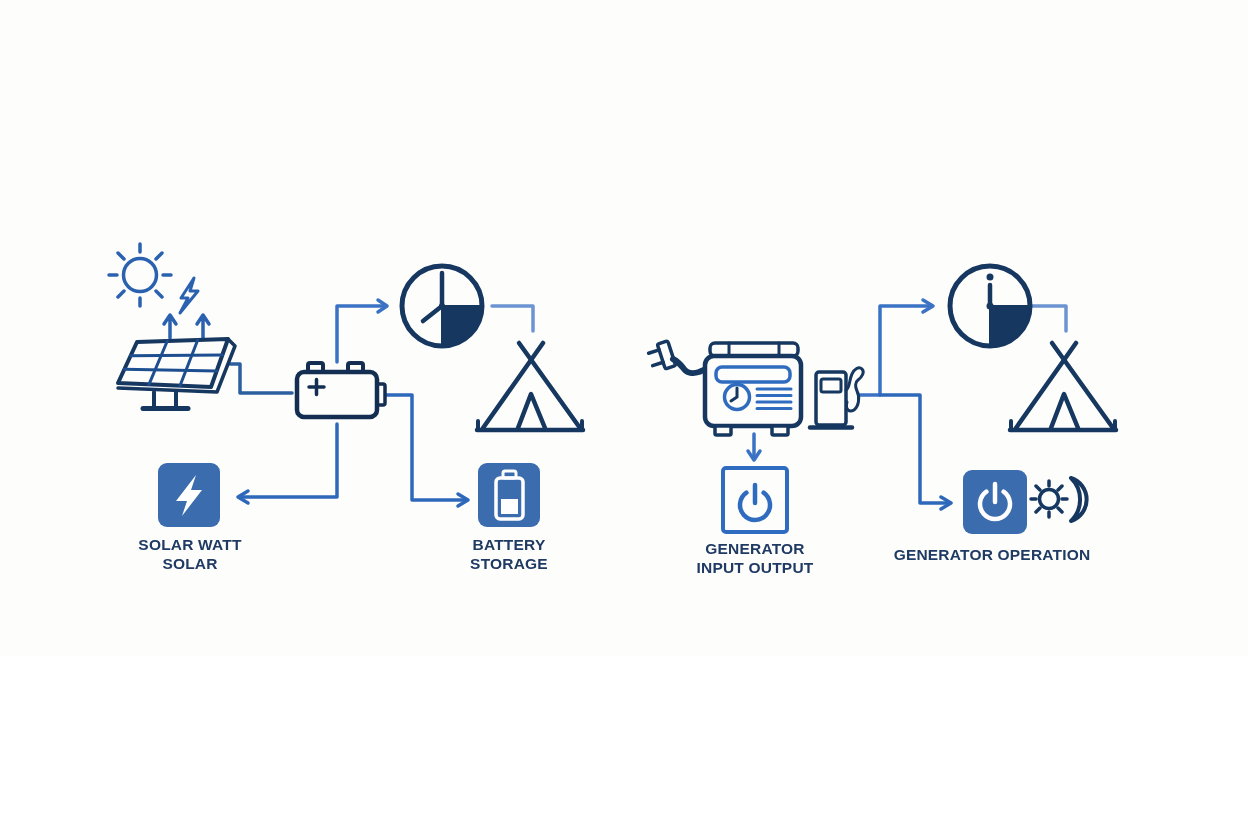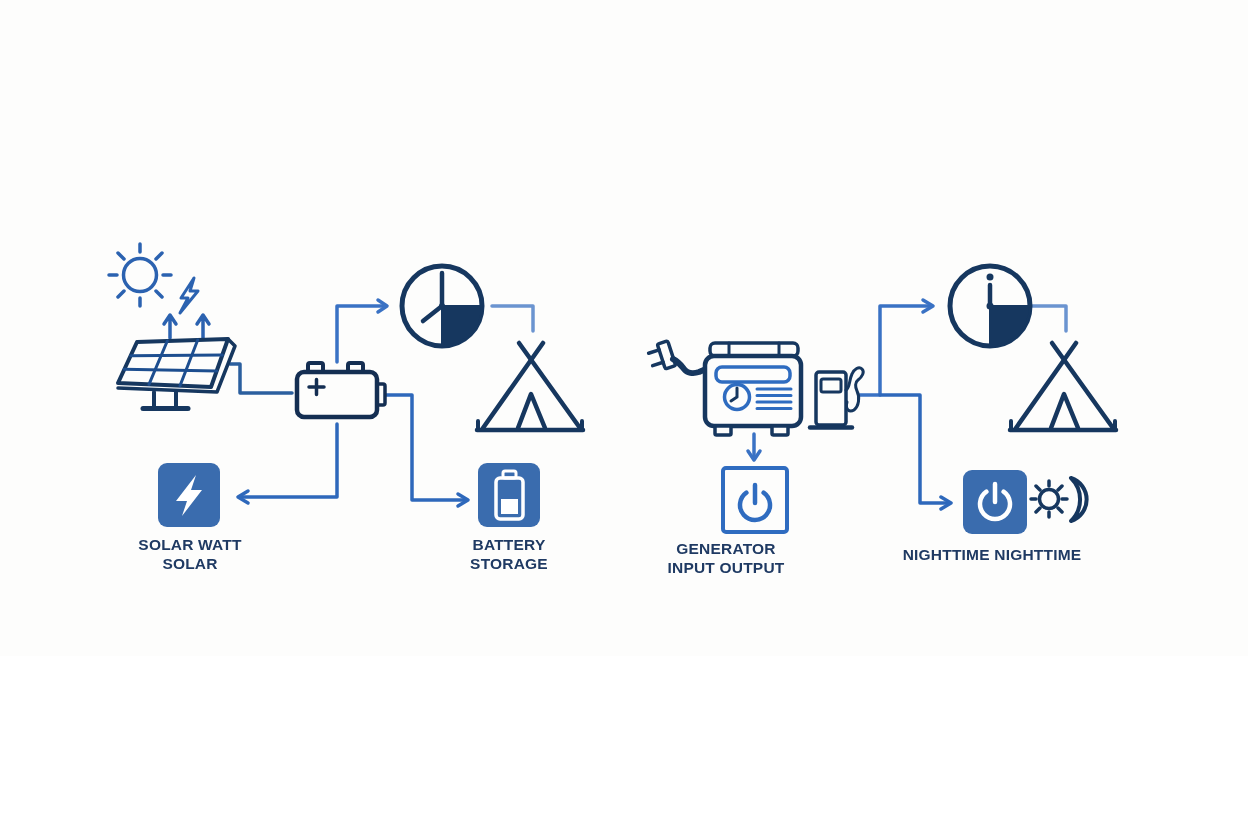--- a/index.html
+++ b/index.html
@@ -180,22 +180,22 @@
   <div class="caption" style="left:90px; top:536px; width:200px;">
     <span>SOLAR WATT</span>
     <span>SOLAR</span>
   </div>
 
   <div class="caption" style="left:409px; top:536px; width:200px;">
     <span>BATTERY</span>
     <span>STORAGE</span>
   </div>
 
-  <div class="caption" style="left:626px; top:540px; width:200px;">
+  <div class="caption" style="left:655px; top:540px; width:200px;">
     <span>GENERATOR</span>
     <span>INPUT OUTPUT</span>
   </div>
 
   <div class="caption" style="left:872px; top:546px; width:240px;">
-    <span>NIGHTTIME NIGHTTIME</span>
+    <span>GENERATOR OPERATION</span>
   </div>
 
 </div>
 
 </body></html>

